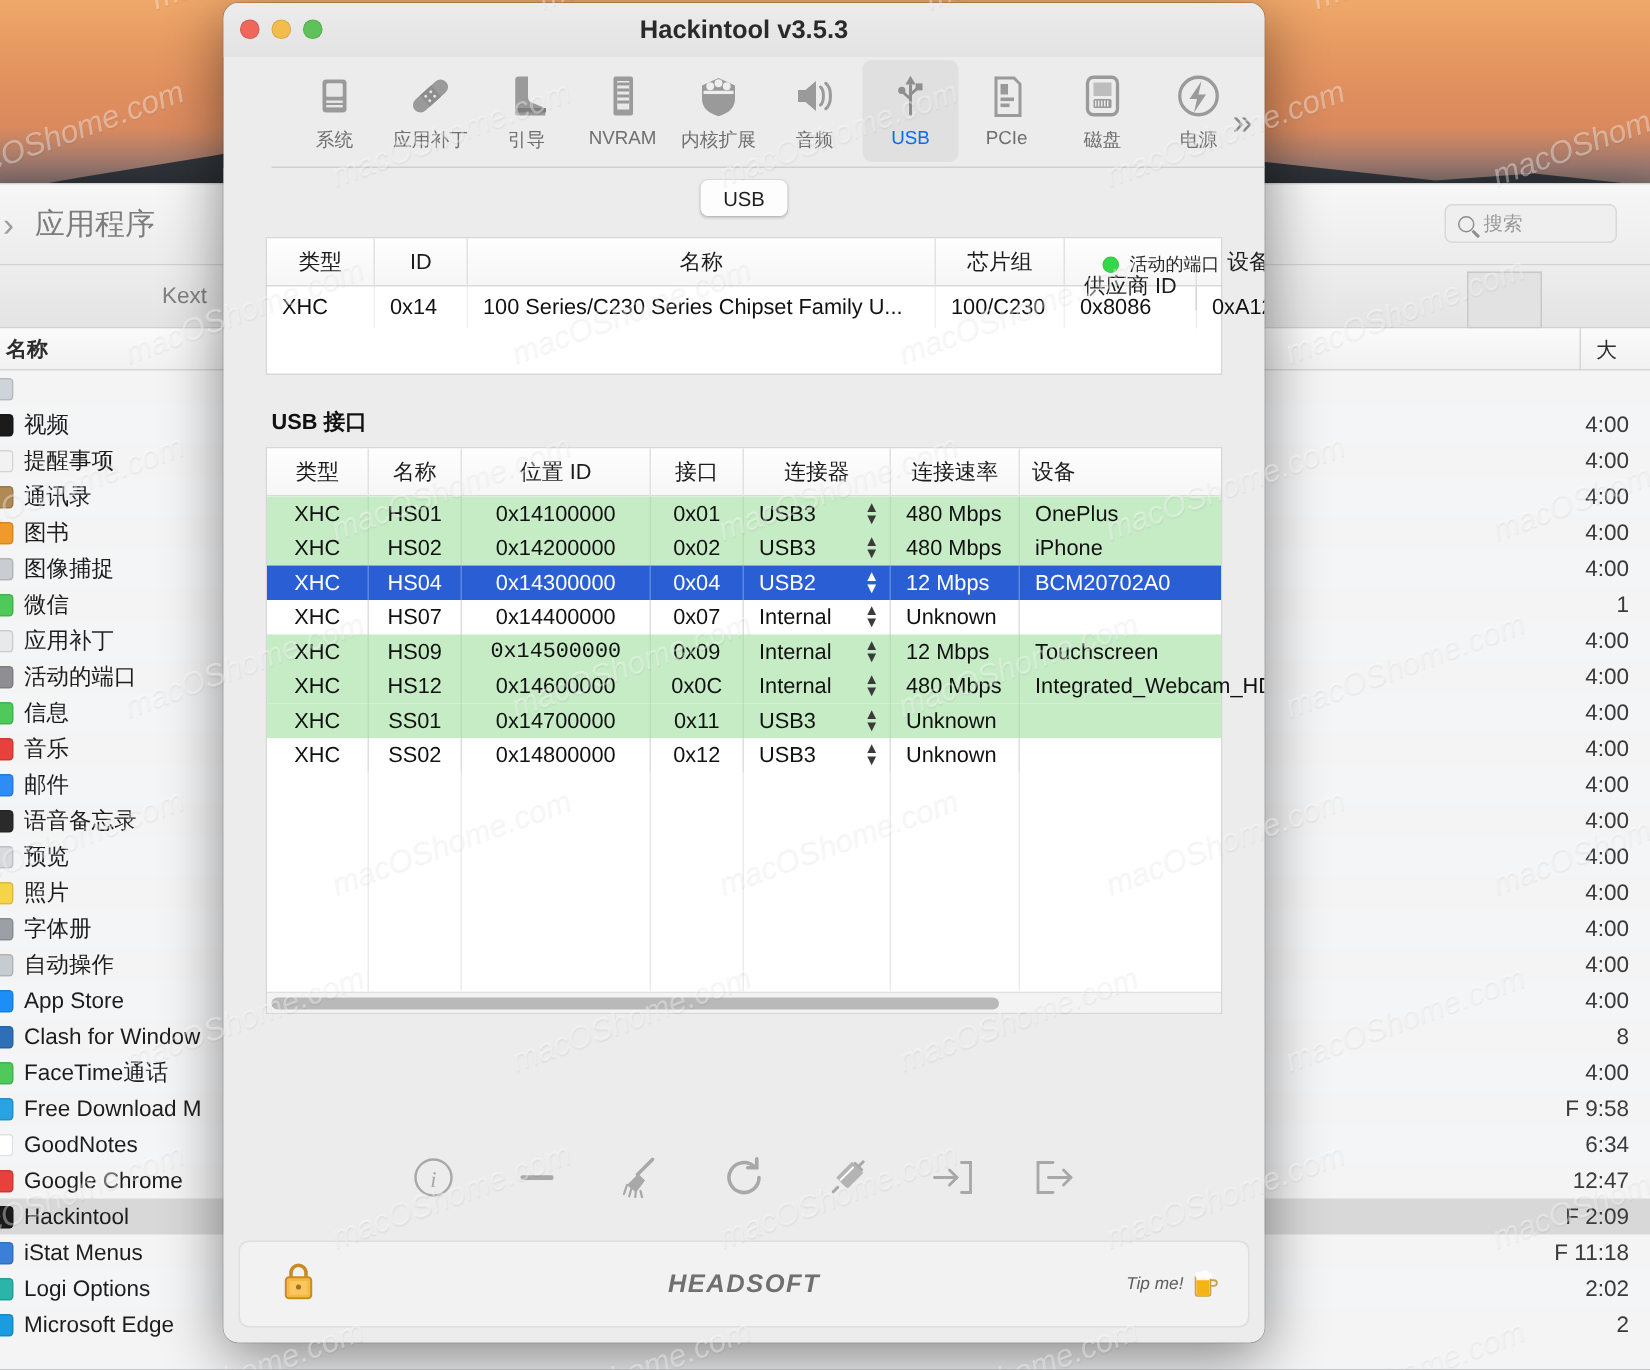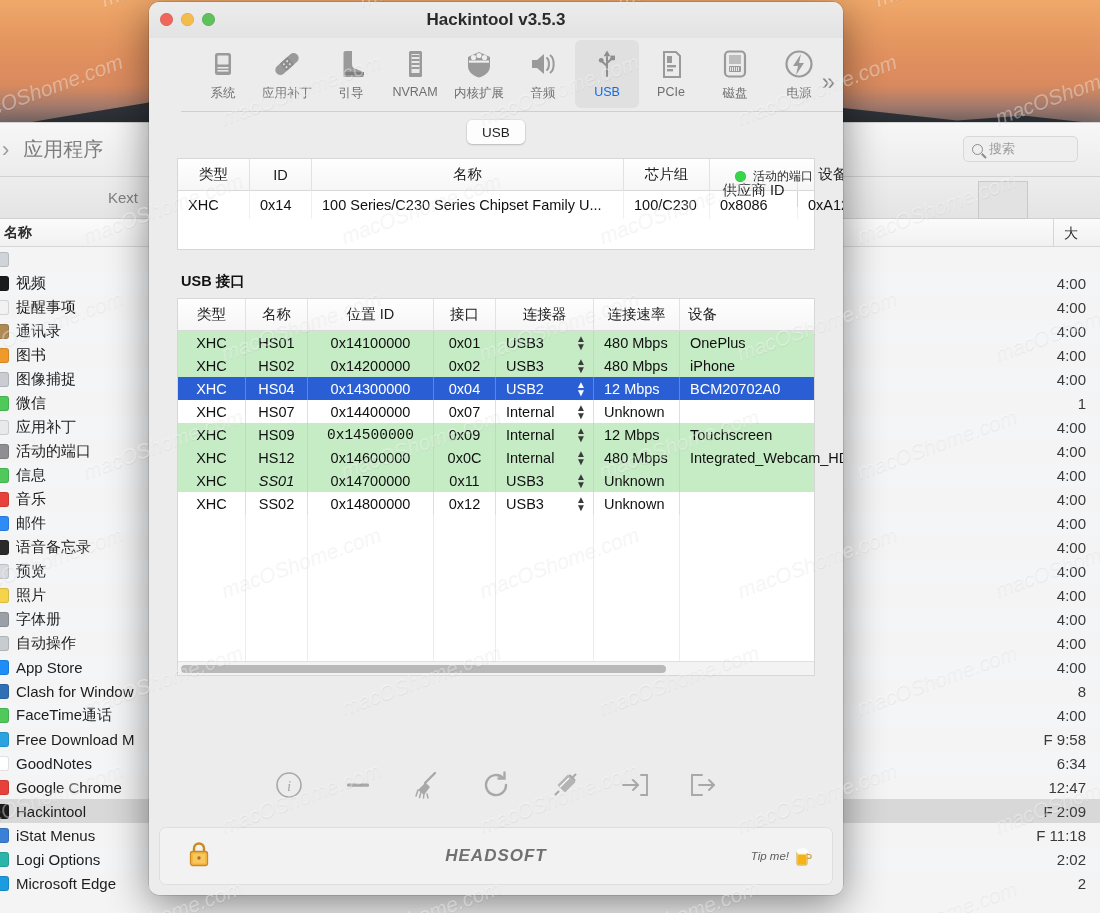--- a/index.html
+++ b/index.html
@@ -754,21 +754,21 @@
                   <span>480 Mbps</span>
                 </div>
                 <div class="td lft last" style="width: 186px;">
                   <span>Integrated_Webcam_HD</span>
                 </div>
               </div>
               <div class="trow green">
                 <div class="td ctr" style="width: 68px;">
                   <span>XHC</span>
                 </div>
-                <div class="td ctr" style="width: 62px; font-style: italic;">
+                <div class="td ctr" style="width: 62px;">
                   <span>SS01</span>
                 </div>
                 <div class="td ctr" style="width: 126px;">
                   <span>0x14700000</span>
                 </div>
                 <div class="td ctr" style="width: 62px;">
                   <span>0x11</span>
                 </div>
                 <div class="td lft stp" style="width: 98px;">
                   <span>USB3</span>

